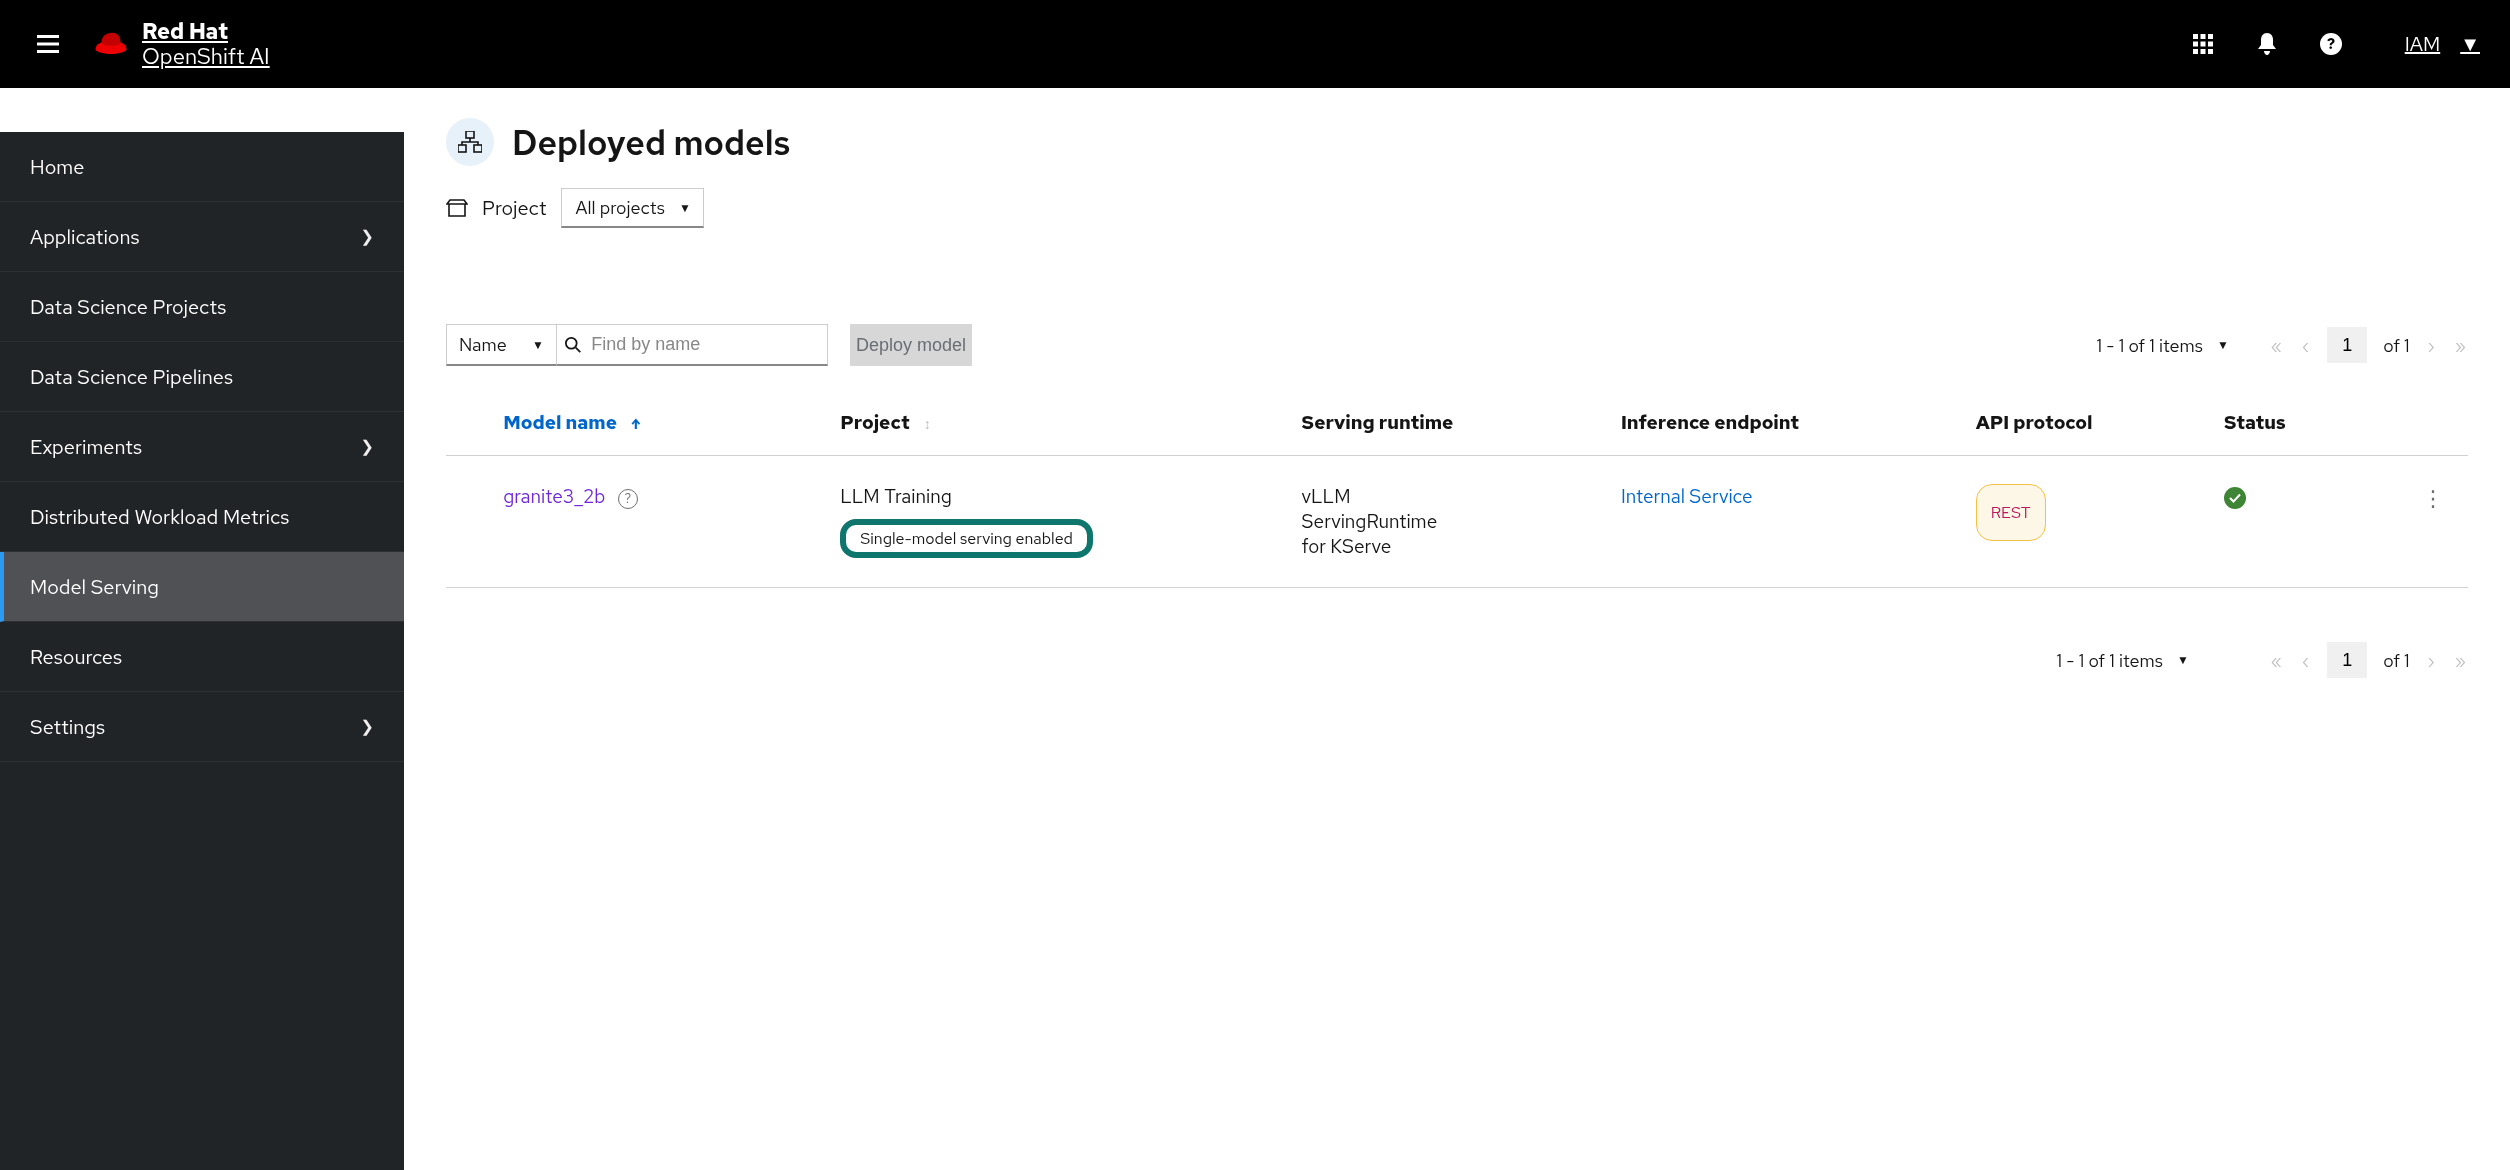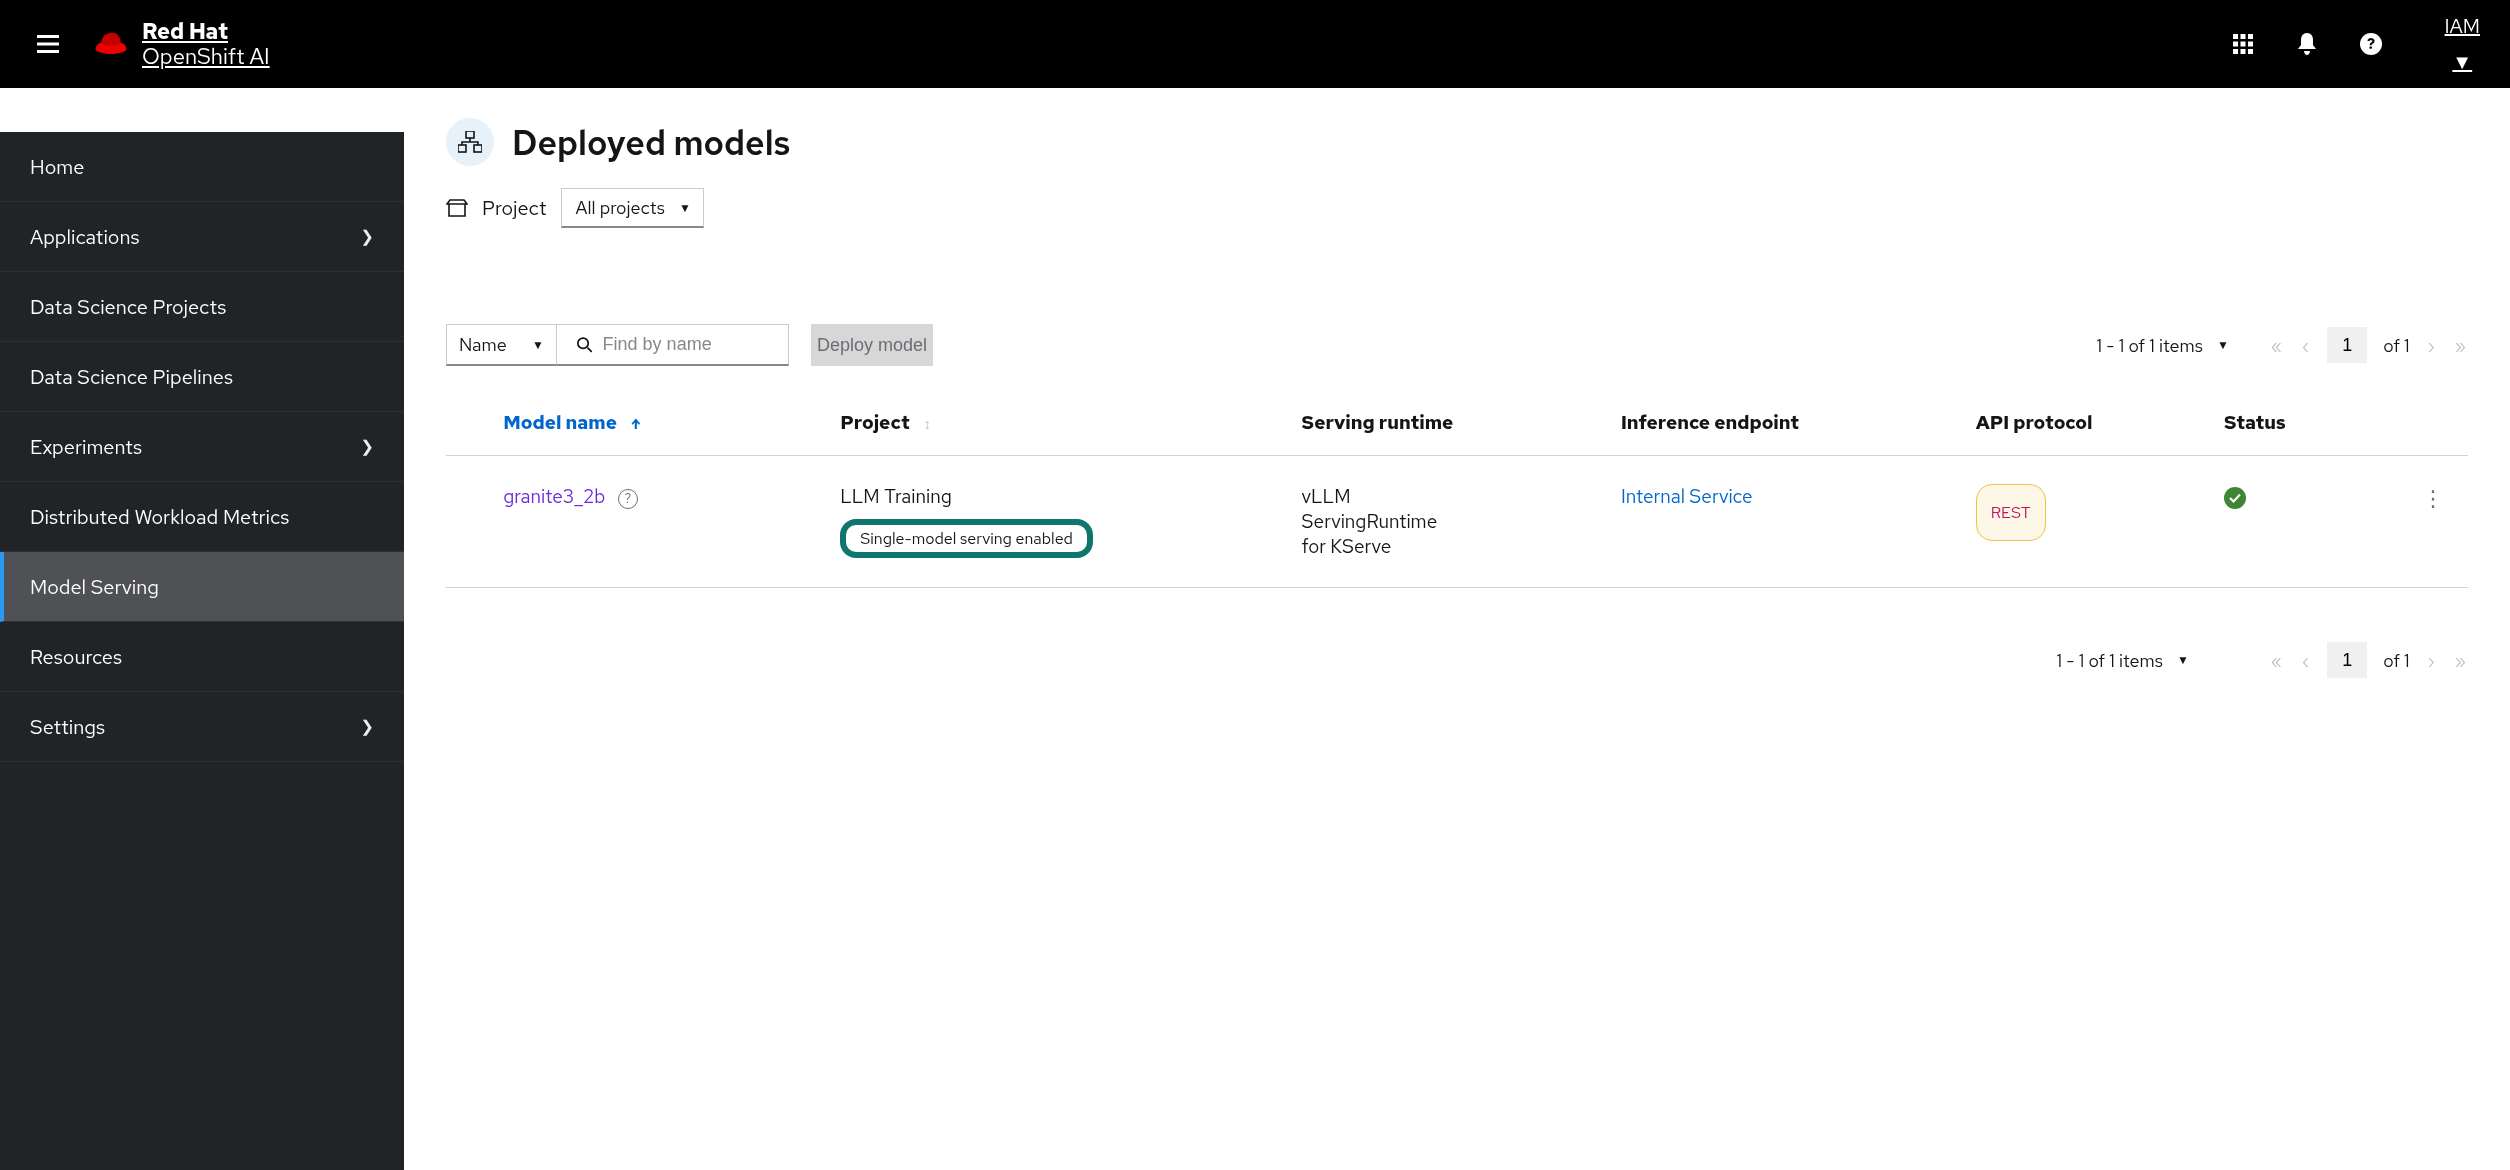--- a/index.html
+++ b/index.html
@@ -39,22 +39,22 @@
   .brand-bottom { font-weight:400; font-size:22px; }
   .topbar-spacer { flex:1; }
   .topbar-icons { display:flex; align-items:center; gap:36px; }
   .top-icon {
     width:28px; height:28px;
     display:flex; align-items:center; justify-content:center;
     cursor:pointer;
     color:#fff;
   }
   .user-menu {
-    display:flex; align-items:center; gap:10px;
-    cursor:pointer; font-size:20px; margin-left:24px;flex-direction:column;
+    display:flex; align-items:center; gap:20px;
+    cursor:pointer; font-size:20px; margin-left:24px;
   }
 
   
   .body-wrap { display:flex; height:calc(1170px - 88px); }
   .sidebar {
     width: 404px;
     background:#212427;
     color:#fff;
     display:flex; flex-direction:column;margin-top:44px;
   }
@@ -114,25 +114,25 @@
     display:flex; align-items:center;
   }
   .filter-select {
     height:42px; width:110px;
     border:1px solid #ccc; border-right:none;
     border-bottom:2px solid #888;
     display:flex; align-items:center; justify-content:space-between;
     padding:0 12px; font-size:18px; cursor:pointer;
   }
   .search-box {
-    height:42px; width:233px;
+    height:42px; width:272px;
     border:1px solid #ccc;
     border-bottom:2px solid #888;
     display:flex; align-items:center;
-    padding:0 20px; gap:10px;
+    padding:0 8px; gap:10px;
   }
   .search-box input {
     border:none; outline:none; font-size:18px; width:100%;
     color:#151515;
   }
   .search-box input::placeholder { color:#888; }
   .deploy-btn {
     margin-left:22px;
     height:42px;
     padding:0 6px;

